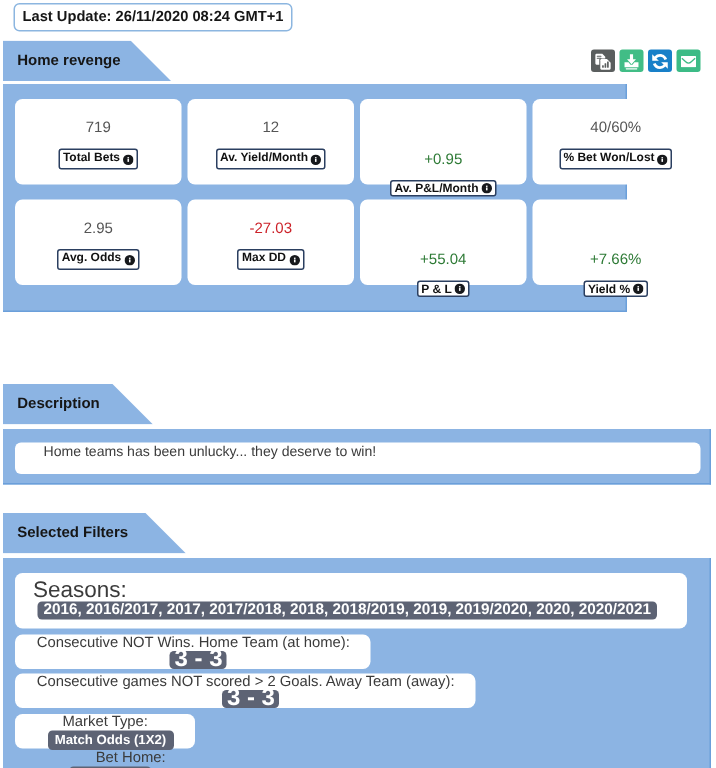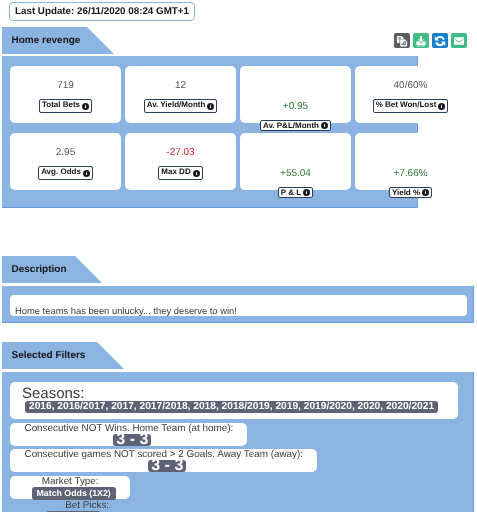--- a/index.html
+++ b/index.html
@@ -36,21 +36,21 @@
 
   
   .actions{position:absolute;left:394px;top:33px;display:flex;}
   .abtn{width:16px;height:15px;border-radius:2px;display:flex;align-items:center;justify-content:center;margin-left:3px;}
   .abtn:first-child{margin-left:0;}
   .abtn svg{display:block;}
 
   
   .descpanel{position:absolute;left:2px;top:286px;width:472px;height:37px;background:#8cb4e3;box-sizing:border-box;border-right:1px solid #6b9fda;border-bottom:1px solid #6b9fda;}
   .descbox{position:absolute;left:8px;top:9px;width:457px;height:21px;background:#fff;border-radius:4px;
-           box-sizing:border-box;display:flex;align-items:flex-end;padding-left:5px;
+           box-sizing:border-box;display:flex;align-items:flex-start;padding-left:19px;
            font-size:9.4px;color:#3b3b3b;}
 
   
   .filterpanel{position:absolute;left:2px;top:372px;width:472px;height:140px;background:#8cb4e3;box-sizing:border-box;border-right:1px solid #6b9fda;}
   .seasonbox{position:absolute;left:8px;top:10px;width:448px;height:37px;background:#fff;border-radius:5px;
              box-sizing:border-box;padding:7px 0 0 12px;}
   .seasonlbl{font-size:15px;color:#3b3b3b;line-height:10px;}
   .chip{display:inline-block;background:#5d6374;color:#fff;font-weight:bold;
         border-radius:3px;padding:0 4px;font-size:10.2px;line-height:12px;white-space:nowrap;}
   .seasonval{position:absolute;left:15px;top:19px;}
@@ -254,18 +254,18 @@
     </div>
 
     <div class="frow" style="top:77px;">
       <span>Consecutive games NOT scored &gt; 2 Goals. Away Team (away):</span>
       <span class="chip cnum">3 - 3</span>
     </div>
 
     <div class="frow" style="top:104px;">
       <span>Market Type:</span>
       <span class="chip cmatch">Match Odds (1X2)</span>
-      <span style="margin-left:34px;">Bet Picks:</span>
+      <span style="margin-left:34px;">Bet Home:</span>
       <span class="chip cbet">Home Win</span>
     </div>
   </div>
 
 </div>
 
 </body></html>

